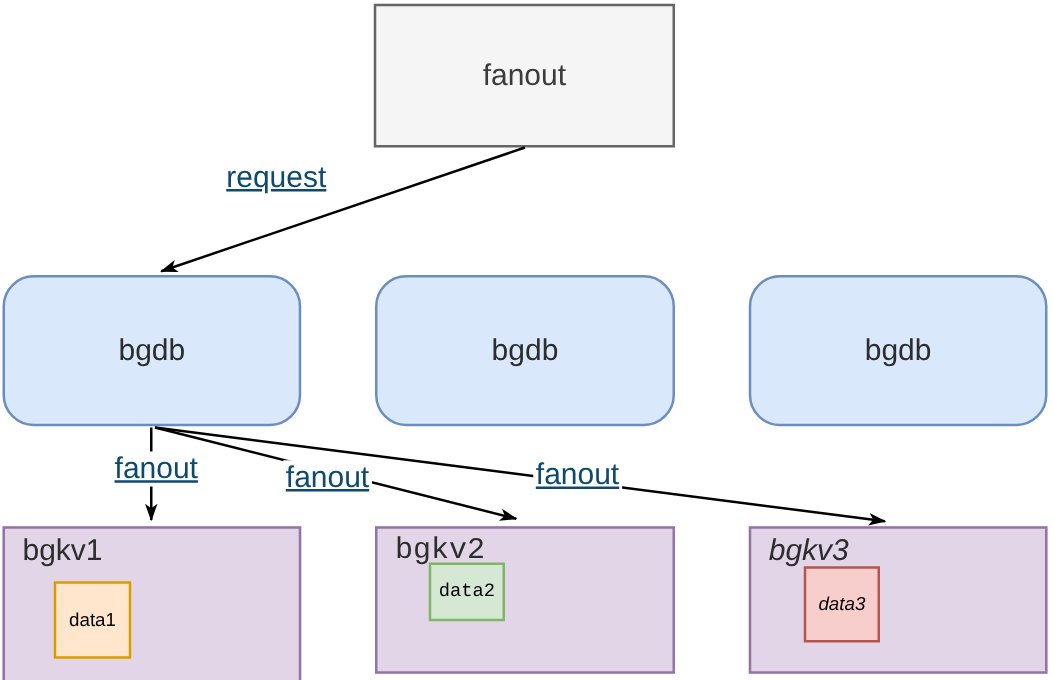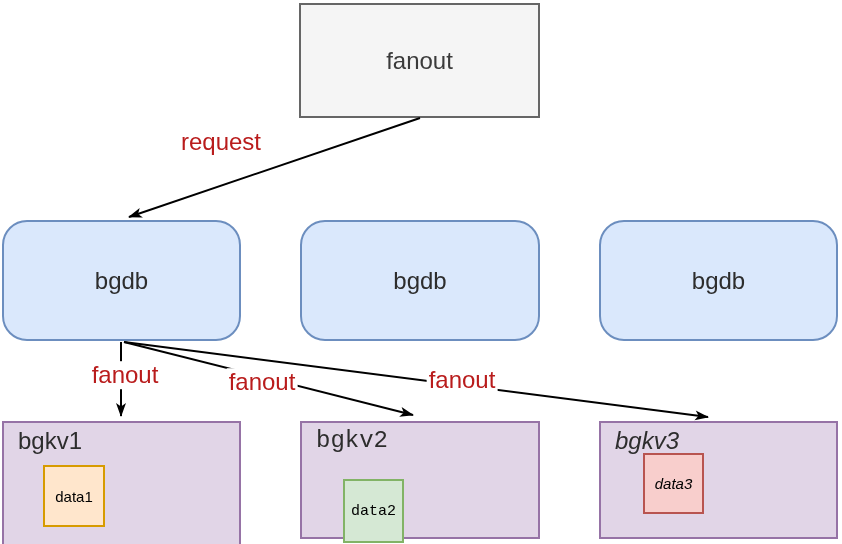--- a/index.html
+++ b/index.html
@@ -64,39 +64,40 @@
     align-items: center;
     justify-content: center;
     padding: 0;
   }
   .node-data1 {
     left: 39px; top: 42px; width: 62px; height: 62px;
     background: var(--data1-fill, #FFE6CC);
     border-color: var(--data1-stroke, #D79B00);
   }
   .node-data2 {
-    left: 41px; top: 56px; width: 61px; height: 64px;
+    left: 41px; top: 27px; width: 61px; height: 47px;
     background: var(--data2-fill, #D5E8D4);
     border-color: var(--data2-stroke, #82B366);
   }
   .node-data3 {
     left: 42px; top: 30px; width: 61px; height: 61px;
     background: var(--data3-fill, #F8CECC);
     border-color: var(--data3-stroke, #B85450);
   }
   .edge-label {
     position: absolute;
     transform: translate(-50%, -50%);
     background: #ffffff;
     padding: 0 2px;
     font-size: 24px;
     line-height: 1.15;
-    color: #b91c1c;
+    color: #0c4a6e;
     white-space: nowrap;
     z-index: 3;
+    text-decoration: underline;
   }
   .edge-label-request { left: 221px; top: 142px; }
   .edge-label-fanout1 { left: 125px; top: 375px; }
   .edge-label-fanout2 { left: 262px; top: 382px; }
   .edge-label-fanout3 { left: 462px; top: 380px; }
   .edge-path {
     stroke: var(--arrow-stroke, #000000);
     stroke-width: 2;
     fill: none;
   }

